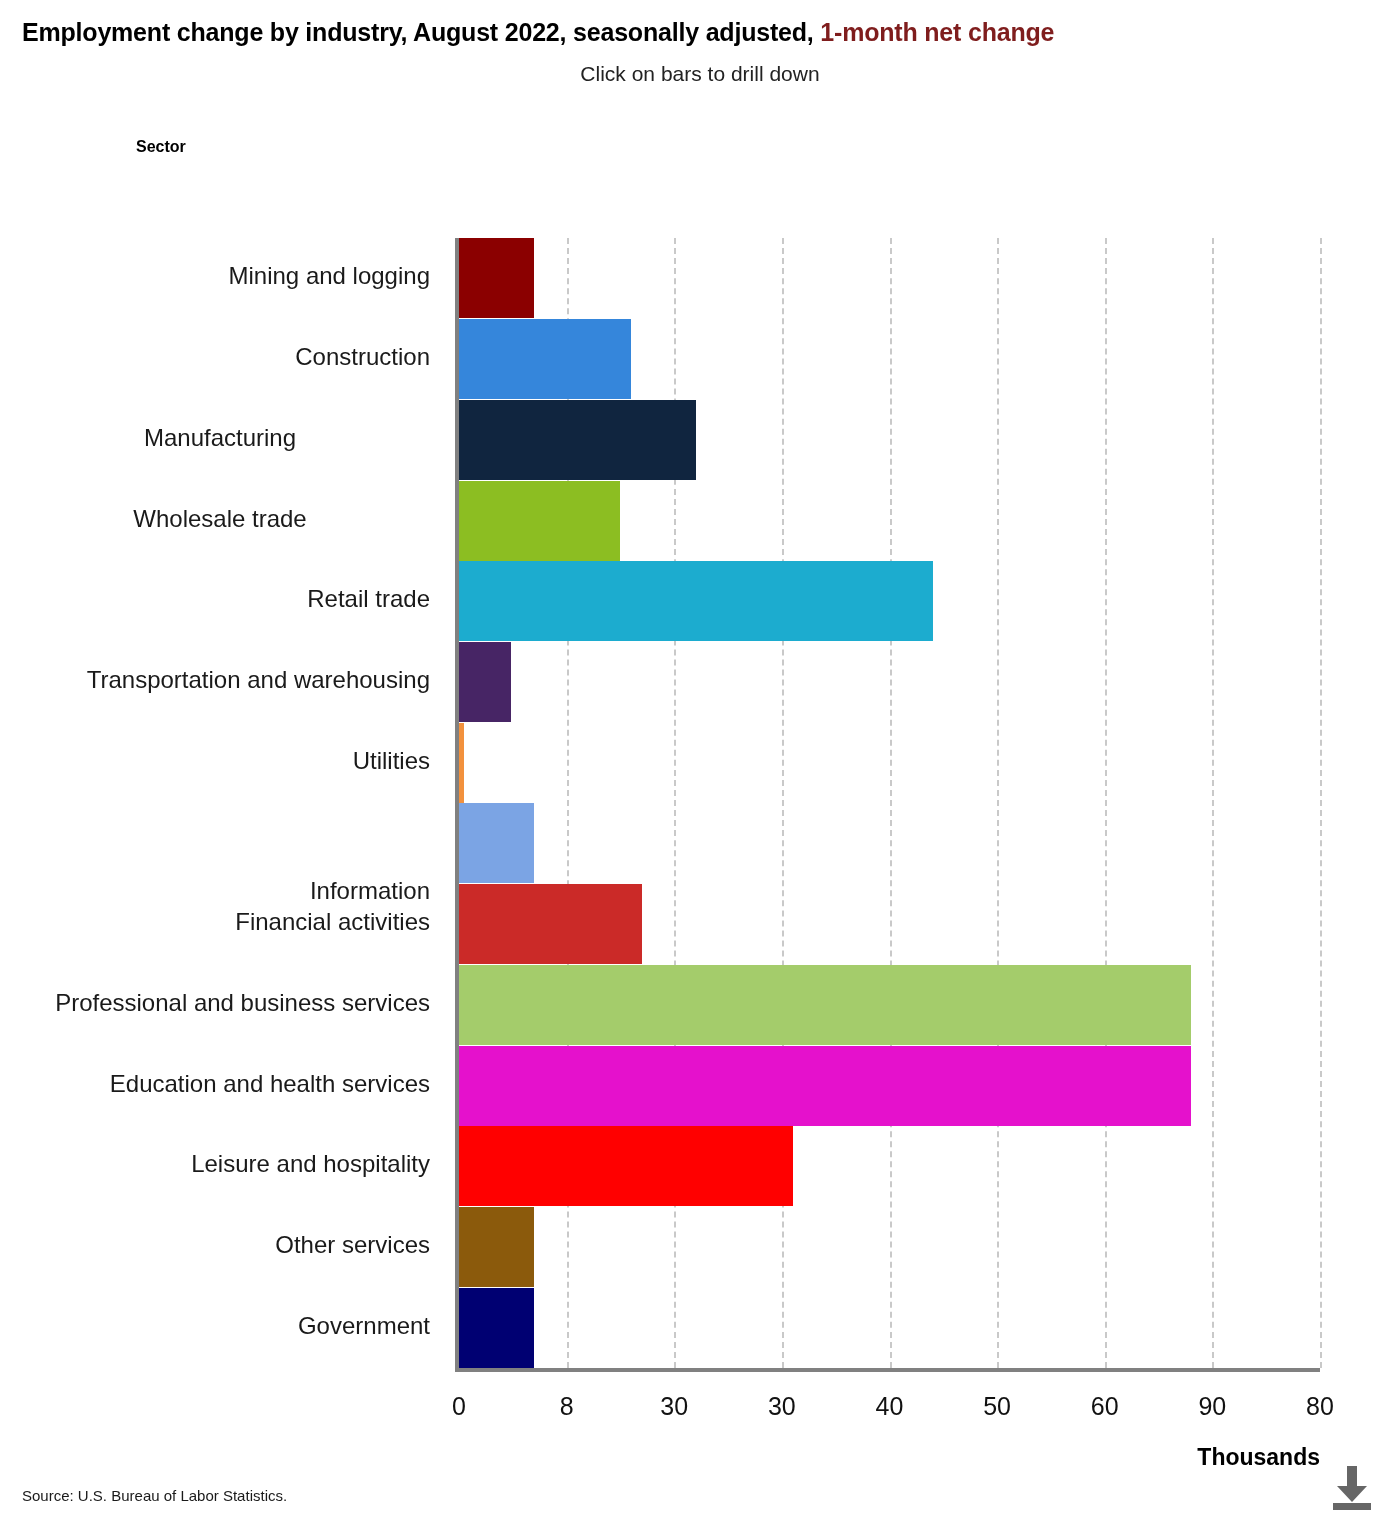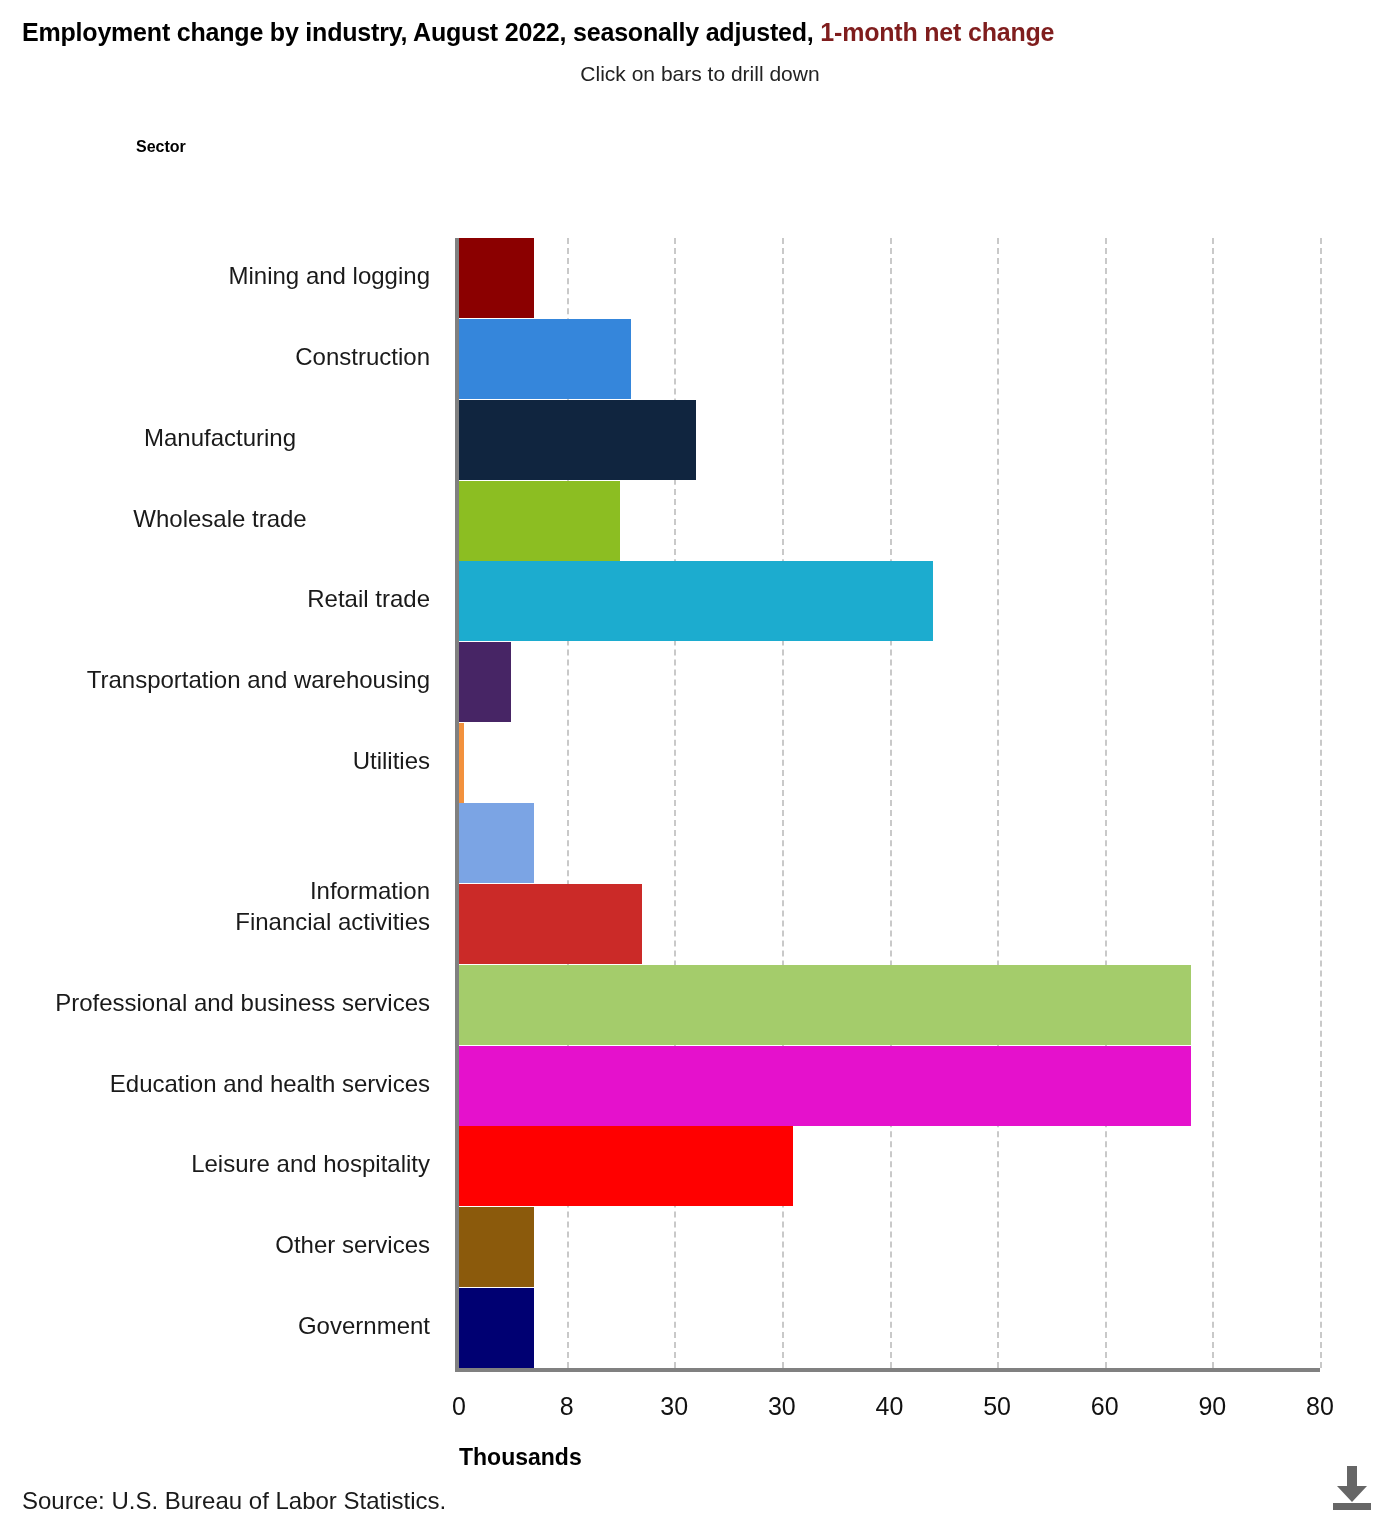--- a/index.html
+++ b/index.html
@@ -110,32 +110,32 @@
     margin-left: -40px;
     text-align: center;
     font-size: 25px;
     color: #111111;
   }
   .xaxis-title {
     position: absolute;
     left: 459px;
     top: 1444px;
     width: 861px;
-    text-align: left;
+    text-align: right;
     font-size: 23px;
     font-weight: bold;
     color: #000000;
   }
 
   
   .source-note {
     position: absolute;
     left: 22px;
     top: 1487px;
-    font-size: 24px;
+    font-size: 15px;
     color: #1a1a1a;
   }
   .download-btn {
     position: absolute;
     left: 1326px;
     top: 1462px;
     width: 52px;
     height: 50px;
     cursor: pointer;
   }

